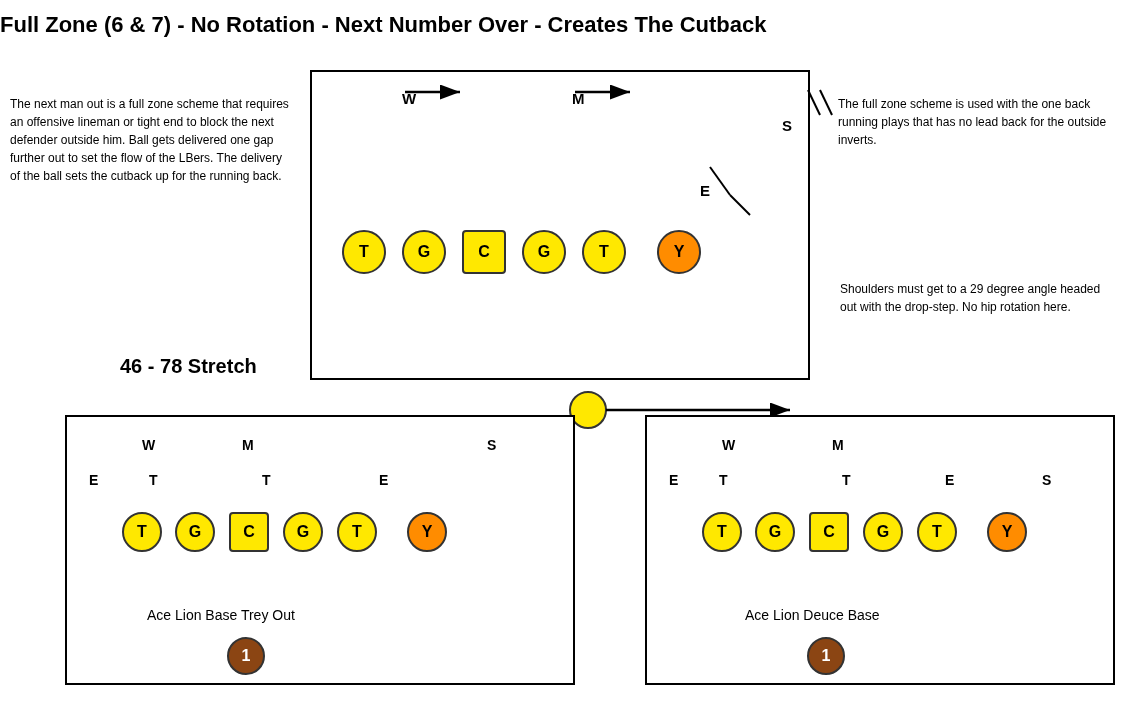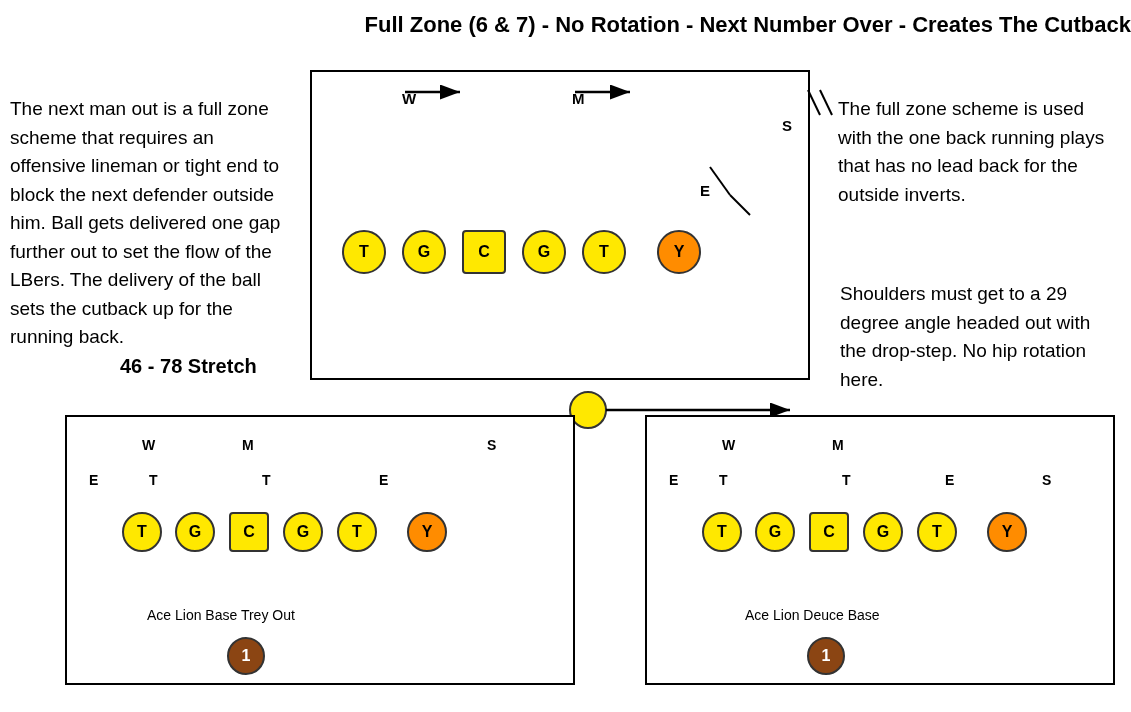--- a/index.html
+++ b/index.html
@@ -6,21 +6,21 @@
     body {
       background: #fff;
       font-family: Arial, sans-serif;
       width: 1131px;
       height: 712px;
       position: relative;
       overflow: hidden;
     }
 
     .page-title {
-      text-align: right;
+      text-align: left;
       font-size: 22px;
       font-weight: bold;
       padding: 12px 0 6px 0;
     }
 
     
     .player-circle {
       display: inline-flex;
       align-items: center;
       justify-content: center;
@@ -63,21 +63,21 @@
 
     
     .label {
       position: absolute;
       font-weight: bold;
       font-size: 15px;
     }
 
     .description-text {
       position: absolute;
-      font-size: 19px;
+      font-size: 12px;
       line-height: 1.5;
     }
 
     .stretch-label {
       position: absolute;
       font-size: 20px;
       font-weight: bold;
     }
   </style>
 </head>

